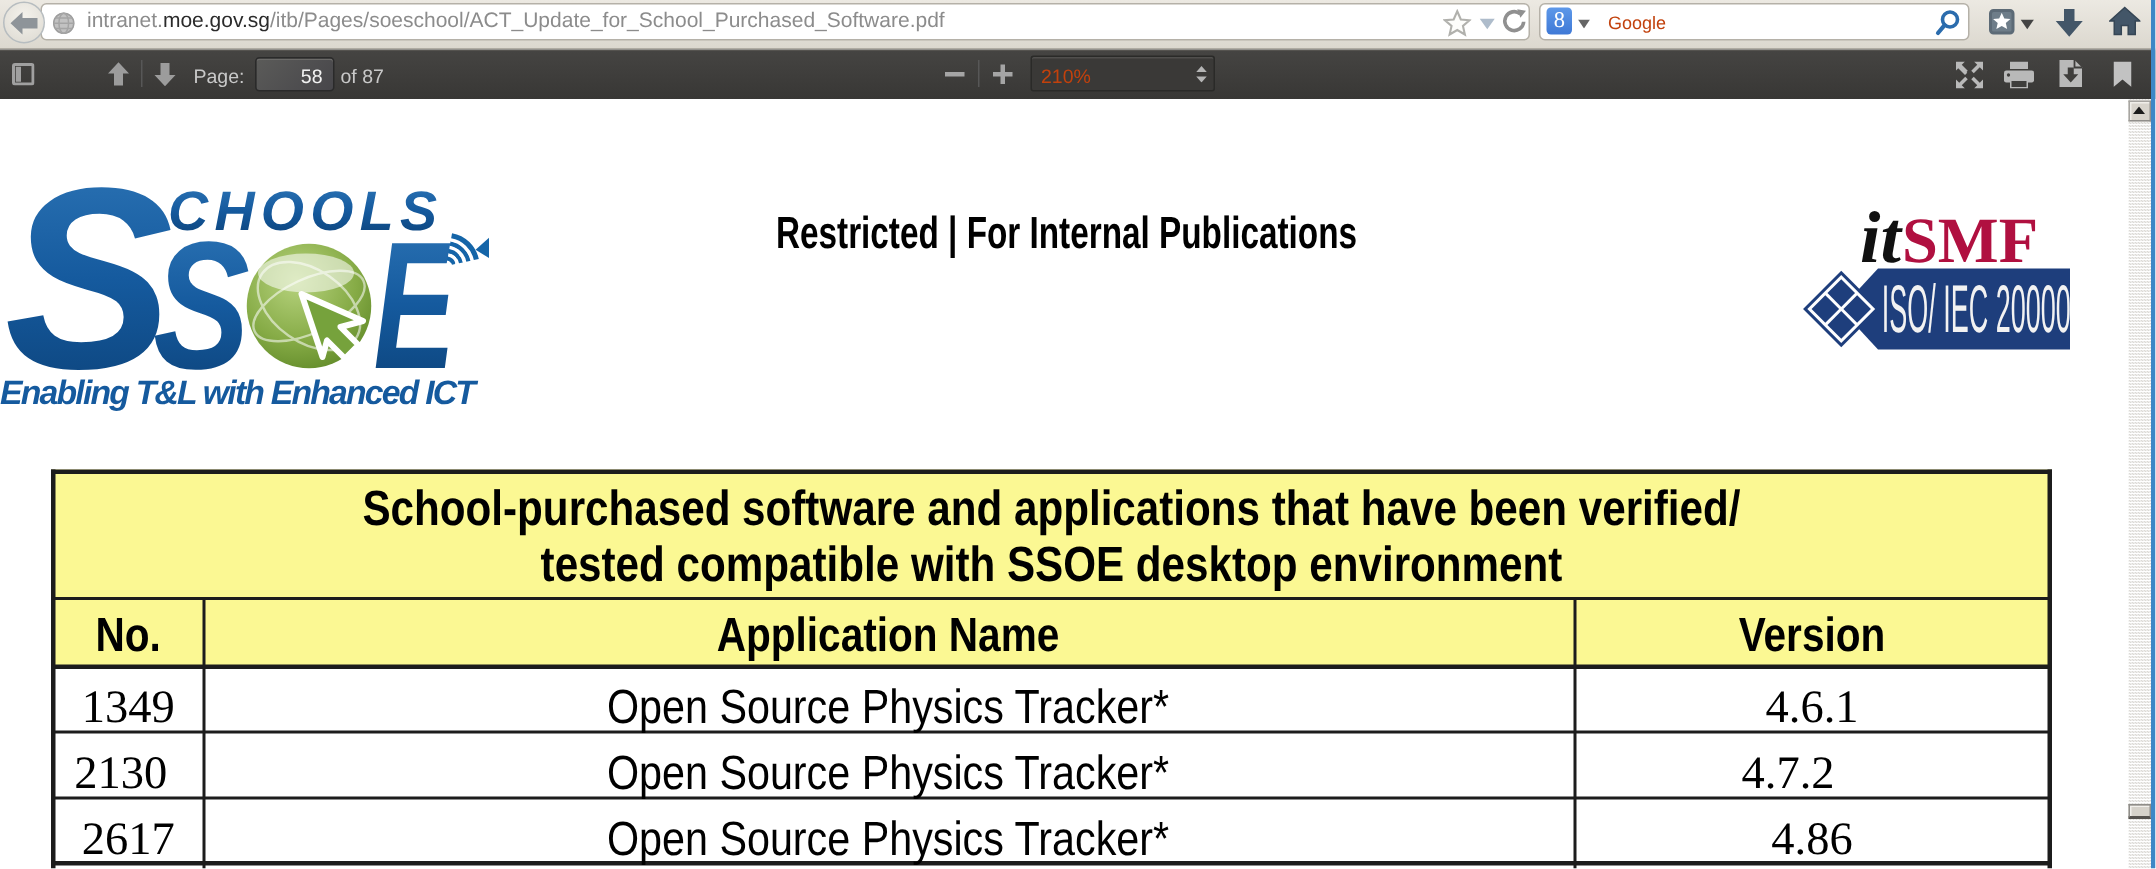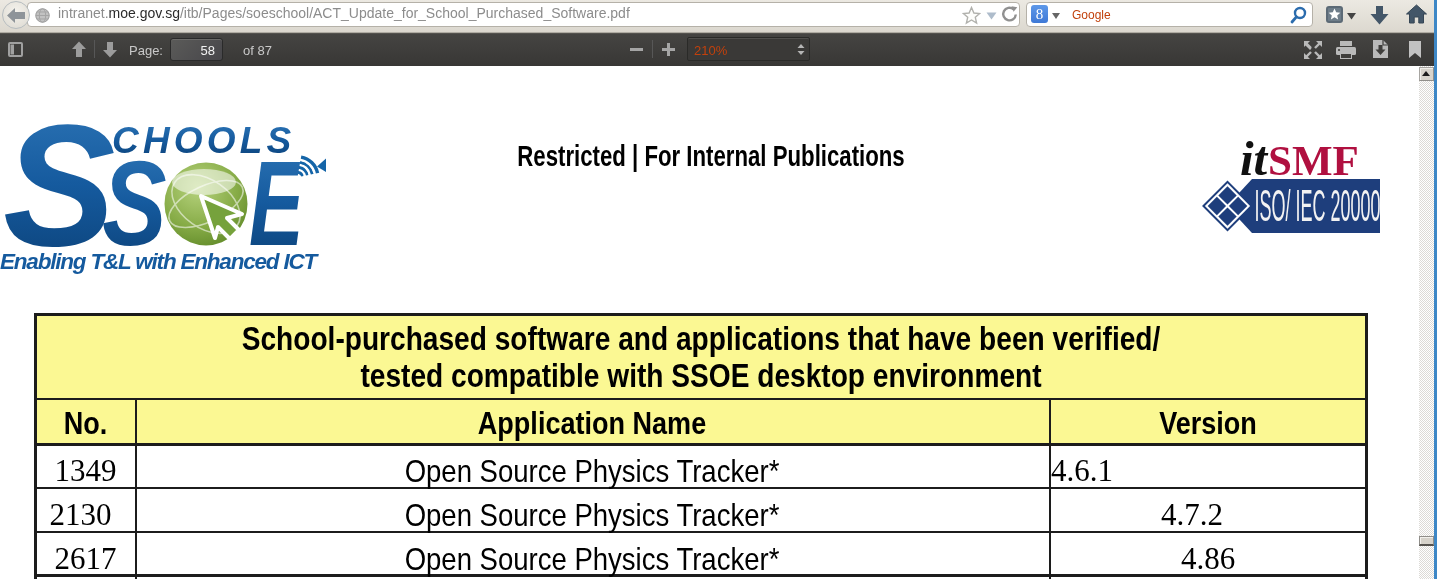--- a/index.html
+++ b/index.html
@@ -79,21 +79,21 @@
   <path d="M8 0.5 L15 8 L11 8 L11 16 L5 16 L5 8 L1 8 Z" fill="#9c9c9c"></path>
 </svg>
 <div class="abs" style="left:94px;top:40px;width:1px;height:18px;background:#575757"></div>
 <svg class="abs" style="left:102px;top:41px" width="16" height="17" viewBox="0 0 16 17">
   <path d="M8 16.5 L15 9 L11 9 L11 1 L5 1 L5 9 L1 9 Z" fill="#9c9c9c"></path>
 </svg>
 
 <div class="abs" style="left:129px;top:43px;font-size:13px;color:#c9c9c9">Page:</div>
 <div class="abs" style="left:170px;top:38px;width:53px;height:23px;background:linear-gradient(135deg,#5b5b59,#47464a);border:1px solid #2a2a2a;border-radius:3px;box-sizing:border-box;box-shadow:inset 0 1px 0 #6c6b69"></div>
 <div class="abs" style="left:170px;top:43px;width:45px;text-align:right;font-size:13px;color:#f2f2f2">58</div>
-<div class="abs" style="left:243px;top:43px;font-size:13px;color:#c9c9c9">of 87</div>
+<div class="abs" style="left:227px;top:43px;font-size:13px;color:#c9c9c9">of 87</div>
 
 <div class="abs" style="left:630px;top:48px;width:13px;height:3px;background:#a5a5a5"></div>
 <div class="abs" style="left:652px;top:40px;width:1px;height:18px;background:#575757"></div>
 <div class="abs" style="left:662px;top:43px;width:13px;height:13px">
   <div class="abs" style="left:0;top:5px;width:13px;height:3px;background:#a5a5a5"></div>
   <div class="abs" style="left:5px;top:0;width:3px;height:13px;background:#a5a5a5"></div>
 </div>
 <div class="abs" style="left:687px;top:37px;width:123px;height:24px;background:#3a3937;border:1px solid #2a2a28;border-radius:2px;box-sizing:border-box;box-shadow:inset 0 1px 0 #504f4d"></div>
 <div class="abs" style="left:694px;top:43px;font-size:13px;color:#c2410c">210%</div>
 <svg class="abs" style="left:797px;top:44px" width="8" height="11" viewBox="0 0 8 11">
@@ -207,21 +207,21 @@
 <div class="abs" style="left:134.5px;top:400px;width:2px;height:179px;background:#1c1c1c"></div>
 <div class="abs" style="left:1048.5px;top:400px;width:2.5px;height:179px;background:#1c1c1c"></div>
 
 <div class="abs" style="left:34px;top:321px;width:1334px;text-align:center;font-size:33px;font-weight:bold;color:#000;line-height:36.5px;transform:scaleX(0.852);transform-origin:667px 0">School-purchased software and applications that have been verified/<br>tested compatible with SSOE desktop environment</div>
 <div class="abs" style="left:37px;top:407px;width:97px;text-align:center;font-size:32px;line-height:32px;font-weight:bold;transform:scaleX(0.845);transform-origin:48px 0">No.</div>
 <div class="abs" style="left:136px;top:407px;width:912px;text-align:center;font-size:32px;line-height:32px;font-weight:bold;transform:scaleX(0.845);transform-origin:456px 0">Application Name</div>
 <div class="abs" style="left:1051px;top:407px;width:314px;text-align:center;font-size:32px;line-height:32px;font-weight:bold;transform:scaleX(0.845);transform-origin:157px 0">Version</div>
 
 <div class="abs" style="left:37px;top:455px;width:97px;text-align:center;font-size:31px;line-height:32px;font-family:'Liberation Serif',serif">1349</div>
 <div class="abs" style="left:136px;top:455px;width:912px;text-align:center;font-size:32px;line-height:32px;transform:scaleX(0.86);transform-origin:456px 0">Open Source Physics Tracker*</div>
-<div class="abs" style="left:1051px;top:455px;width:314px;font-size:31px;line-height:32px;font-family:'Liberation Serif',serif">4.6.1</div>
+<div class="abs" style="left:1051px;top:455px;width:314px;text-align:center;font-size:31px;line-height:32px;font-family:'Liberation Serif',serif">4.6.1</div>
 
 <div class="abs" style="left:37px;top:499px;width:87px;text-align:center;font-size:31px;line-height:32px;font-family:'Liberation Serif',serif">2130</div>
 <div class="abs" style="left:136px;top:499px;width:912px;text-align:center;font-size:32px;line-height:32px;transform:scaleX(0.86);transform-origin:456px 0">Open Source Physics Tracker*</div>
 <div class="abs" style="left:1051px;top:499px;width:282px;text-align:center;font-size:31px;line-height:32px;font-family:'Liberation Serif',serif">4.7.2</div>
 
 <div class="abs" style="left:37px;top:543px;width:97px;text-align:center;font-size:31px;line-height:32px;font-family:'Liberation Serif',serif">2617</div>
 <div class="abs" style="left:136px;top:543px;width:912px;text-align:center;font-size:32px;line-height:32px;transform:scaleX(0.86);transform-origin:456px 0">Open Source Physics Tracker*</div>
 <div class="abs" style="left:1051px;top:543px;width:314px;text-align:center;font-size:31px;line-height:32px;font-family:'Liberation Serif',serif">4.86</div>
 
 <div class="abs" style="left:1419px;top:66px;width:15px;height:513px;background:

